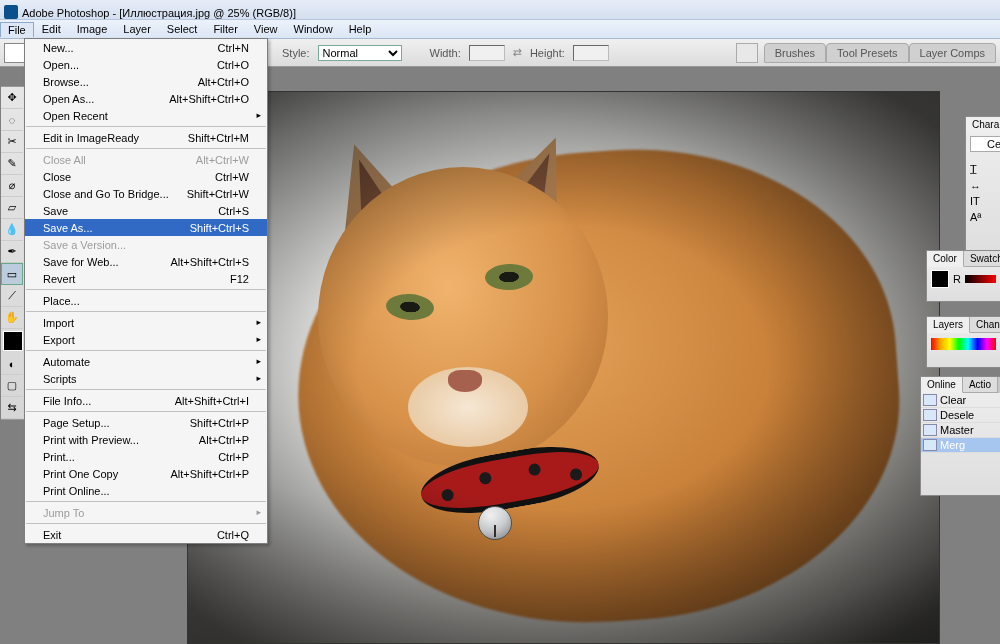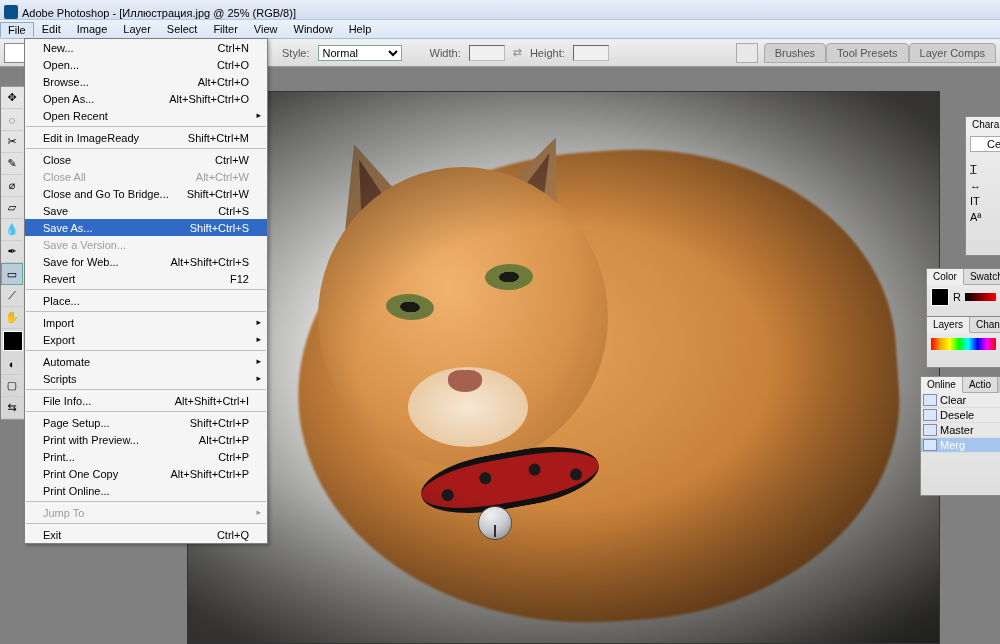--- a/index.html
+++ b/index.html
@@ -50,21 +50,21 @@
   .bell { position: absolute; left: 290px; top: 414px; width: 34px; height: 34px; background: radial-gradient(circle at 35% 30%, #fdfdfd, #d8dadd 50%, #8a8e93 100%); border-radius: 50%; border: 1px solid #555; }
   .bell-slit { position: absolute; left: 50%; top: 55%; width: 2px; height: 12px; background: #333; transform: translateX(-50%); }
 
   .panel { position: absolute; right: 0; background: linear-gradient(#efefef,#dedede); border: 1px solid #8a8a8a; }
   .panel .tabs { display: flex; background: #c8c8c8; }
   .panel .tab { padding: 2px 6px; font-size: 10px; background: #ddd; border-right: 1px solid #aaa; border-bottom: 1px solid #aaa; cursor: default; }
   .panel .tab.active { background: #efefef; border-bottom: 1px solid #efefef; }
   .panel-body { padding: 3px 4px; font-size: 10px; }
 
   .char-panel { top: 116px; width: 35px; height: 140px; border-right: none; }
-  .color-panel { top: 268px; width: 74px; height: 52px; border-right: none; }
+  .color-panel { top: 250px; width: 74px; height: 52px; border-right: none; }
   .layers-panel { top: 316px; width: 74px; height: 52px; border-right: none; }
   .grad { height: 12px; background: linear-gradient(90deg, red, orange, yellow, lime, cyan, blue, magenta, red); margin-top: 2px; }
   .history-panel { top: 376px; width: 80px; height: 120px; border-right: none; }
   .history-row { display: flex; align-items: center; gap: 3px; padding: 1px 2px; border-bottom: 1px solid #ddd; }
   .history-row .ico { width: 14px; height: 12px; background: #d8e8f8; border: 1px solid #88a; }
   .history-row.selected { background: #a6c6ef; }
 </style>
 </head>
 <body>
 
@@ -171,27 +171,27 @@
     </div>
     <div class="row submenu">
       <span>Open Recent</span>
     </div>
     <hr>
     <div class="row">
       <span>Edit in ImageReady</span>
       <span>Shift+Ctrl+M</span>
     </div>
     <hr>
-    <div class="row">
-      <span>Close</span>
-      <span>Ctrl+W</span>
-    </div>
     <div class="row disabled">
       <span>Close All</span>
       <span>Alt+Ctrl+W</span>
+    </div>
+    <div class="row">
+      <span>Close</span>
+      <span>Ctrl+W</span>
     </div>
     <div class="row">
       <span>Close and Go To Bridge...</span>
       <span>Shift+Ctrl+W</span>
     </div>
     <div class="row">
       <span>Save</span>
       <span>Ctrl+S</span>
     </div>
     <div class="row selected">

